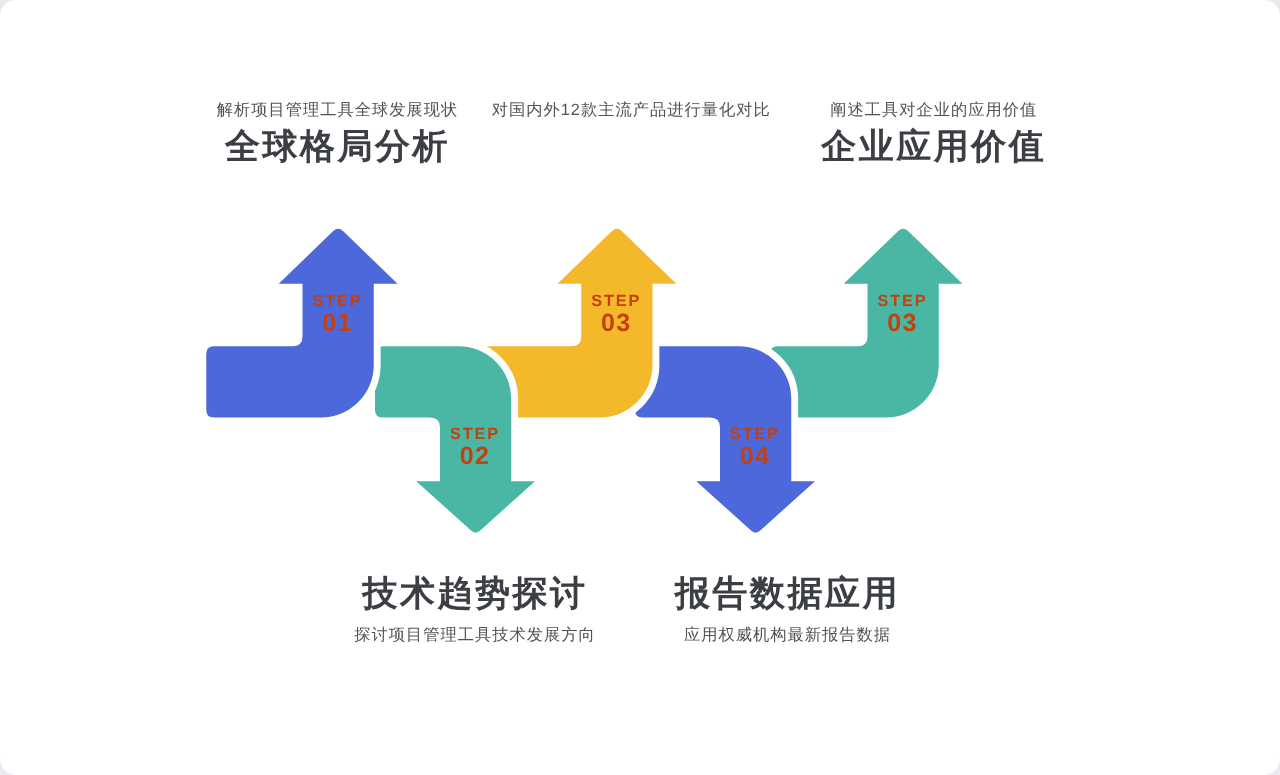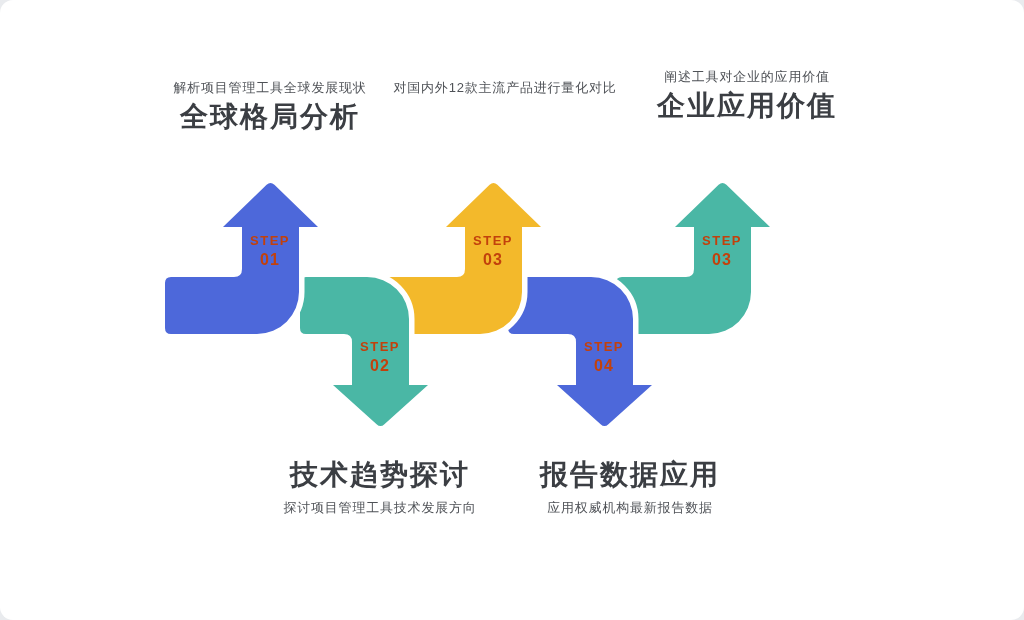--- a/index.html
+++ b/index.html
@@ -31,21 +31,21 @@
     color: #c2410c;
     pointer-events: none;
   }
   .step-word {
     font-size: 13px;
     font-weight: 700;
     letter-spacing: 1.5px;
     line-height: 15px;
   }
   .step-num {
-    font-size: 16px;
+    font-size: 20px;
     font-weight: 700;
     letter-spacing: 1px;
     line-height: 23px;
   }
   .text-group {
     position: absolute;
     width: 228px;
     text-align: center;
   }
   .group-desc {
@@ -108,21 +108,21 @@
     <div class="step-num">03</div>
   </div>
 
   <div class="text-group top" style="left:156px; top:75px;">
     <div class="group-desc">解析项目管理工具全球发展现状</div>
     <div class="group-title">全球格局分析</div>
   </div>
   <div class="text-group top" style="left:391px; top:75px;">
     <div class="group-desc">对国内外12款主流产品进行量化对比</div>
   </div>
-  <div class="text-group top" style="left:633px; top:64px;">
+  <div class="text-group top" style="left:633px; top:75px;">
     <div class="group-desc">阐述工具对企业的应用价值</div>
     <div class="group-title">企业应用价值</div>
   </div>
 
   <div class="text-group bottom" style="left:266px; top:461px;">
     <div class="group-title">技术趋势探讨</div>
     <div class="group-desc">探讨项目管理工具技术发展方向</div>
   </div>
   <div class="text-group bottom" style="left:516px; top:461px;">
     <div class="group-title">报告数据应用</div>

